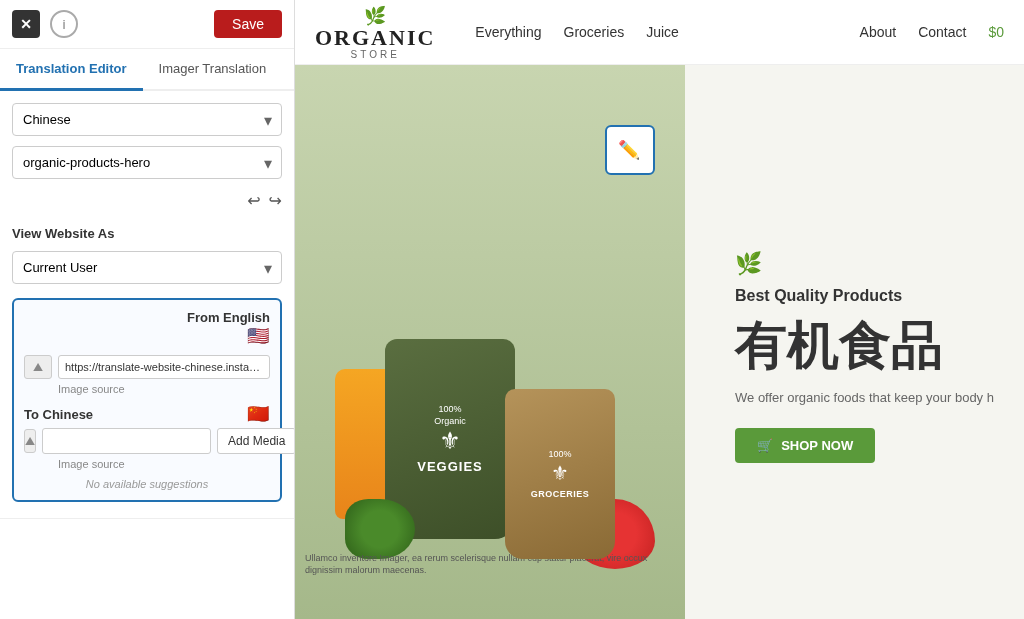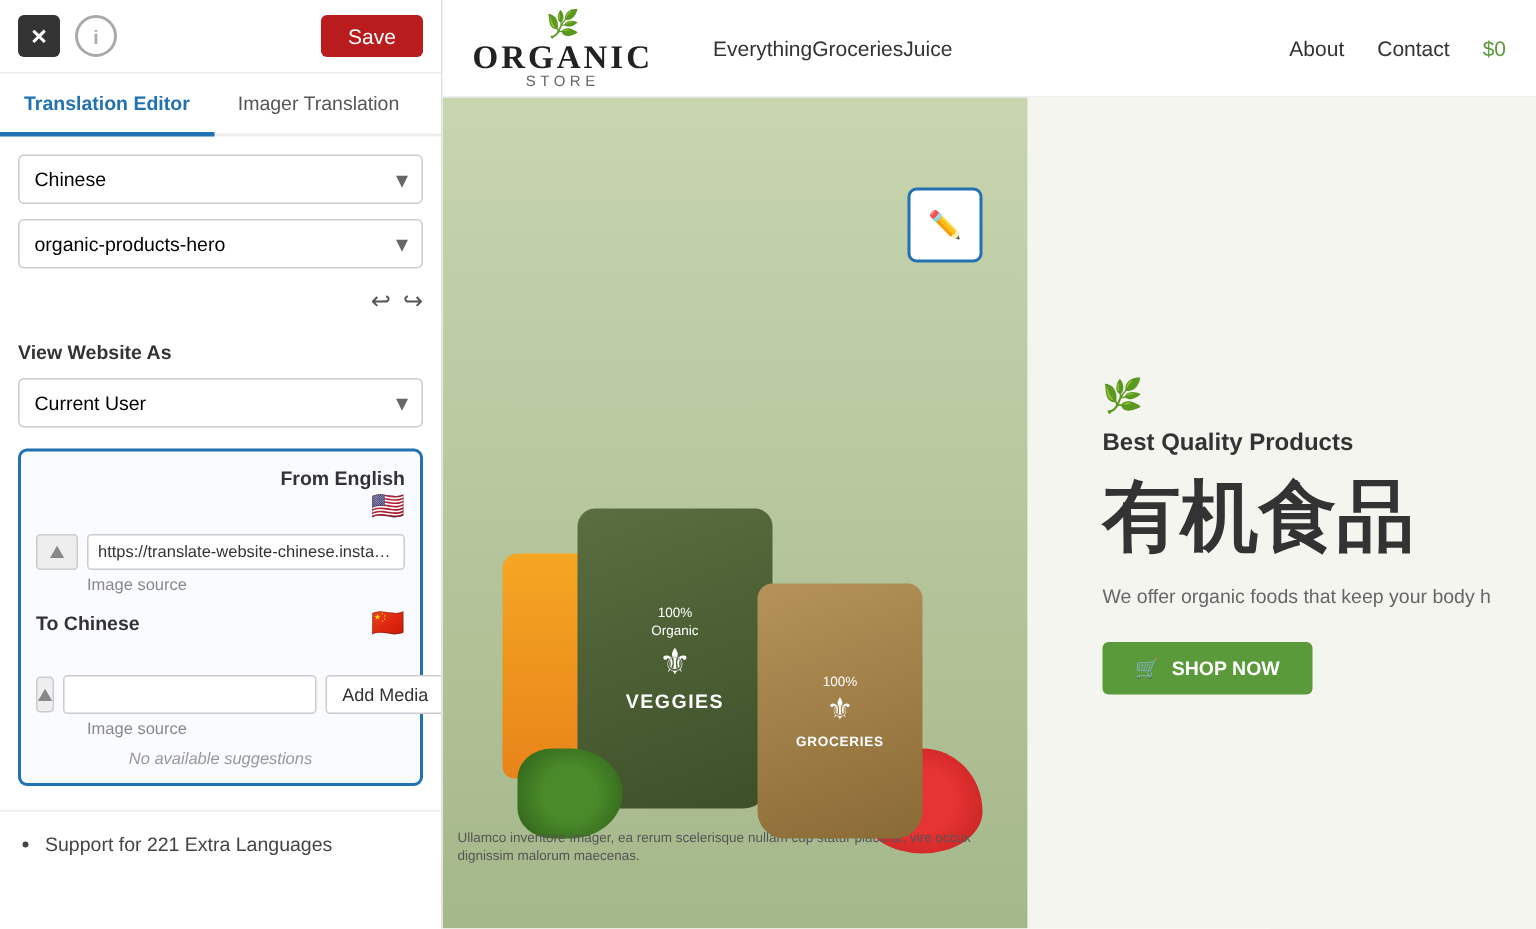--- a/index.html
+++ b/index.html
@@ -195,21 +195,21 @@
       font-size: 11px;
       color: #888;
       margin-left: 34px;
       margin-bottom: 8px;
     }
 
     .to-chinese-header {
       display: flex;
       align-items: center;
       justify-content: space-between;
-      margin-bottom: 24px;
+      margin-bottom: 3px;
     }
 
     .to-chinese-label {
       font-size: 13px;
       font-weight: 600;
       color: #333;
     }
 
     .to-chinese-input-row {
       display: flex;
@@ -314,20 +314,21 @@
       color: #666;
     }
 
     .logo-leaf {
       color: #5a9a3a;
       font-size: 18px;
     }
 
     .nav-links {
       display: flex;
+      gap: 22px;
       align-items: center;
     }
 
     .nav-link {
       font-size: 14px;
       color: #333;
       text-decoration: none;
       cursor: pointer;
     }
 
@@ -572,23 +573,20 @@
         <div class="img-icon">⛰</div>
         <input class="to-chinese-input" type="text" style="">
         <button class="add-media-btn">Add Media</button>
       </div>
       <div class="img-source-caption">Image source</div>
       <div class="no-suggestions">No available suggestions</div>
     </div>
   </div>
 
   <div class="extra-features">
-    <ul class="extra-features-list">
-      <li>Support for 221 Extra Languages</li>
-    </ul>
   </div>
 </div>
 
 <div class="right-panel">
 
   <div class="site-nav">
     <div class="site-logo">
       <span class="logo-leaf">🌿</span>
       <span class="logo-text-top">ORGANIC</span>
       <span class="logo-text-bottom">STORE</span>

